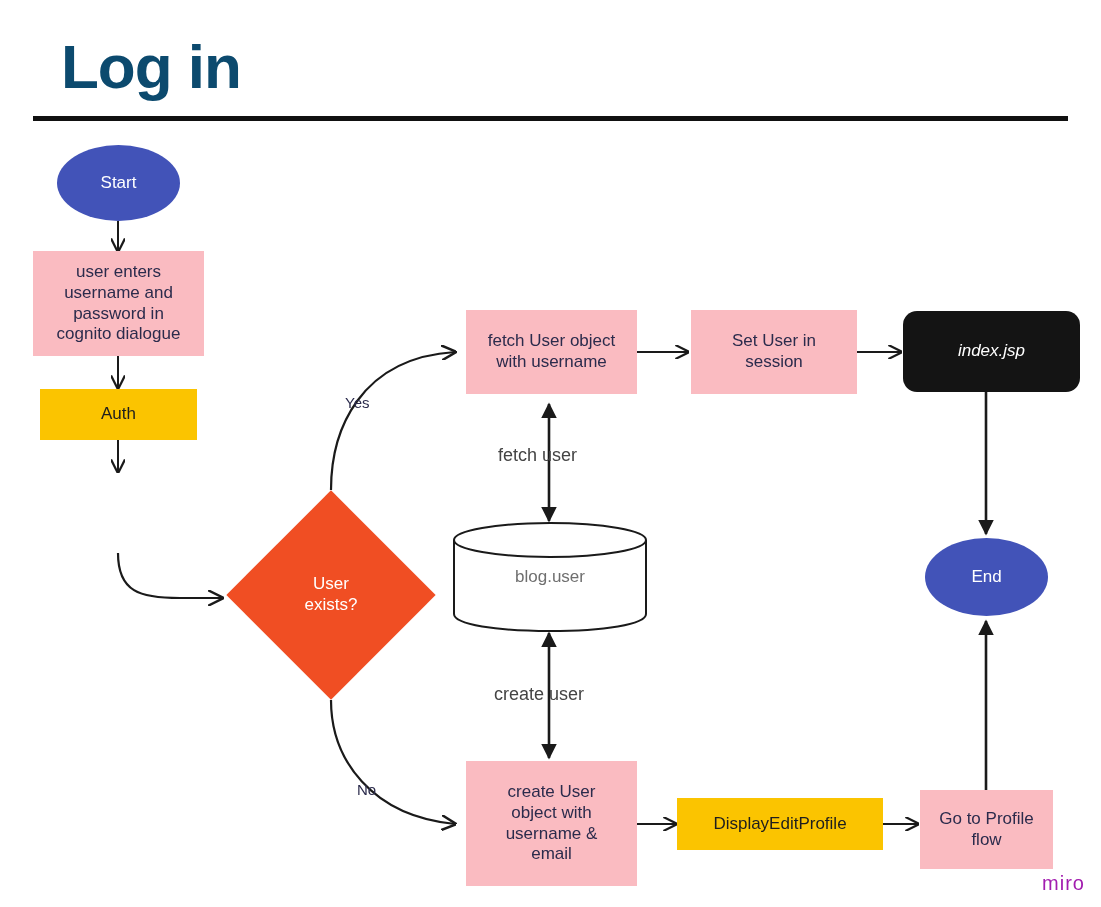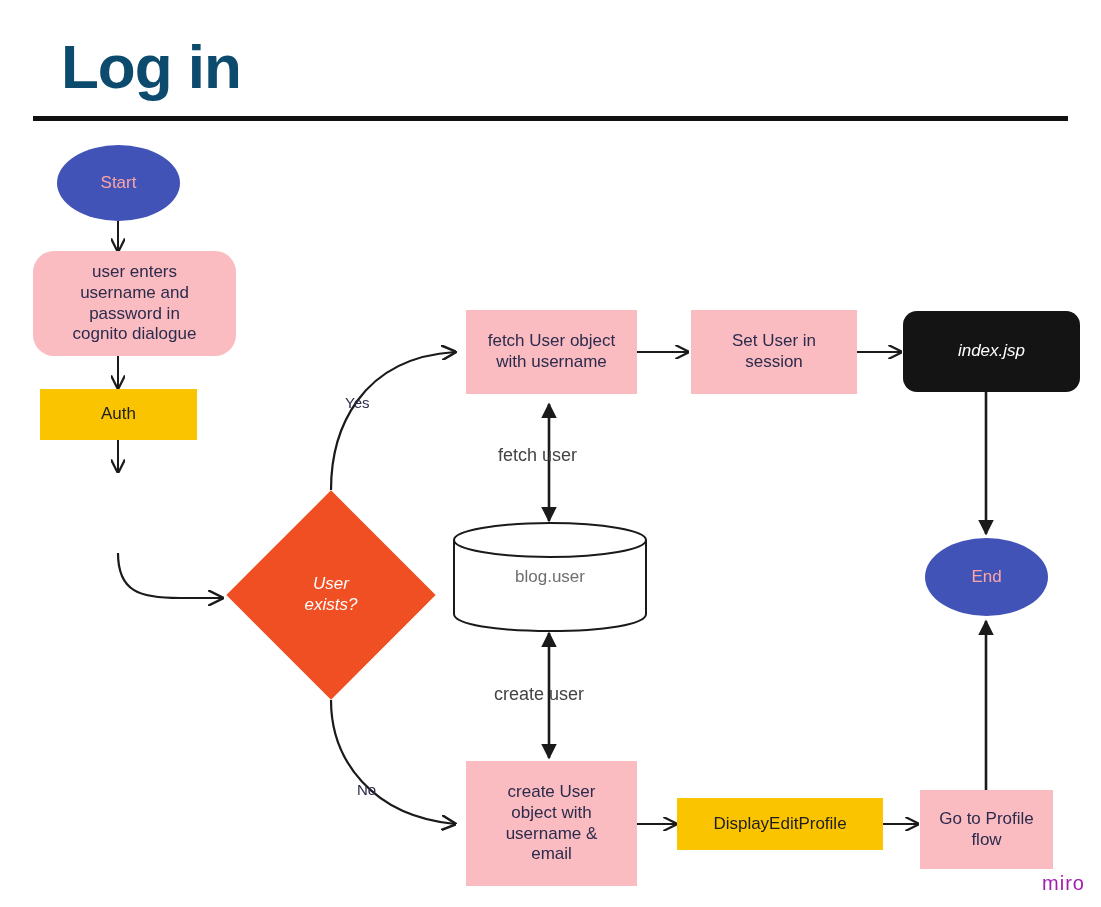--- a/index.html
+++ b/index.html
@@ -75,21 +75,21 @@
     color: #2b2b4c;
     font-size: 17px;
   }
   .node-action {
     background: #fbc400;
     color: #1e1e1e;
     font-size: 17px;
   }
   .node-terminator {
     background: #4253b8;
-    color: #fca5a5;
+    color: #ffffff;
     font-size: 17px;
     border-radius: 50%;
   }
   .node-page {
     background: #141414;
     color: #ffffff;
     font-size: 17px;
     border-radius: 14px;
   }
   .node-decision {
@@ -102,21 +102,20 @@
     left: 0;
     top: 0;
     width: 100%;
     height: 100%;
     background: #f04e23;
     transform: rotate(45deg);
   }
   .node-decision .label {
     position: relative;
     z-index: 2;
-    font-style: italic;
   }
 
   
   .node-db {
     position: absolute;
     color: #6f6f6f;
     font-size: 17px;
   }
   .node-db svg {
     position: absolute;
@@ -202,21 +201,21 @@
 
     <line x1="883" y1="824" x2="918" y2="824" stroke="#1a1a1a" stroke-width="2" marker-end="url(#arrowOpen)"></line>
 
     <line x1="986" y1="790" x2="986" y2="621" stroke="#1a1a1a" stroke-width="2.6" marker-end="url(#arrowSolid)"></line>
   </svg>
 
   <div class="node node-terminator" style="left:57px; top:145px; width:123px; height:76px;">
     <span class="label">Start</span>
   </div>
 
-  <div class="node node-process" style="left:33px; top:251px; width:203px; height:105px;border-radius:21px;">
+  <div class="node node-process" style="left:33px; top:251px; width:171px; height:105px;">
     <span class="label">user enters
 username and
 password in
 cognito dialogue</span>
   </div>
 
   <div class="node node-action" style="left:40px; top:389px; width:157px; height:51px;">
     <span class="label">Auth</span>
   </div>
 

